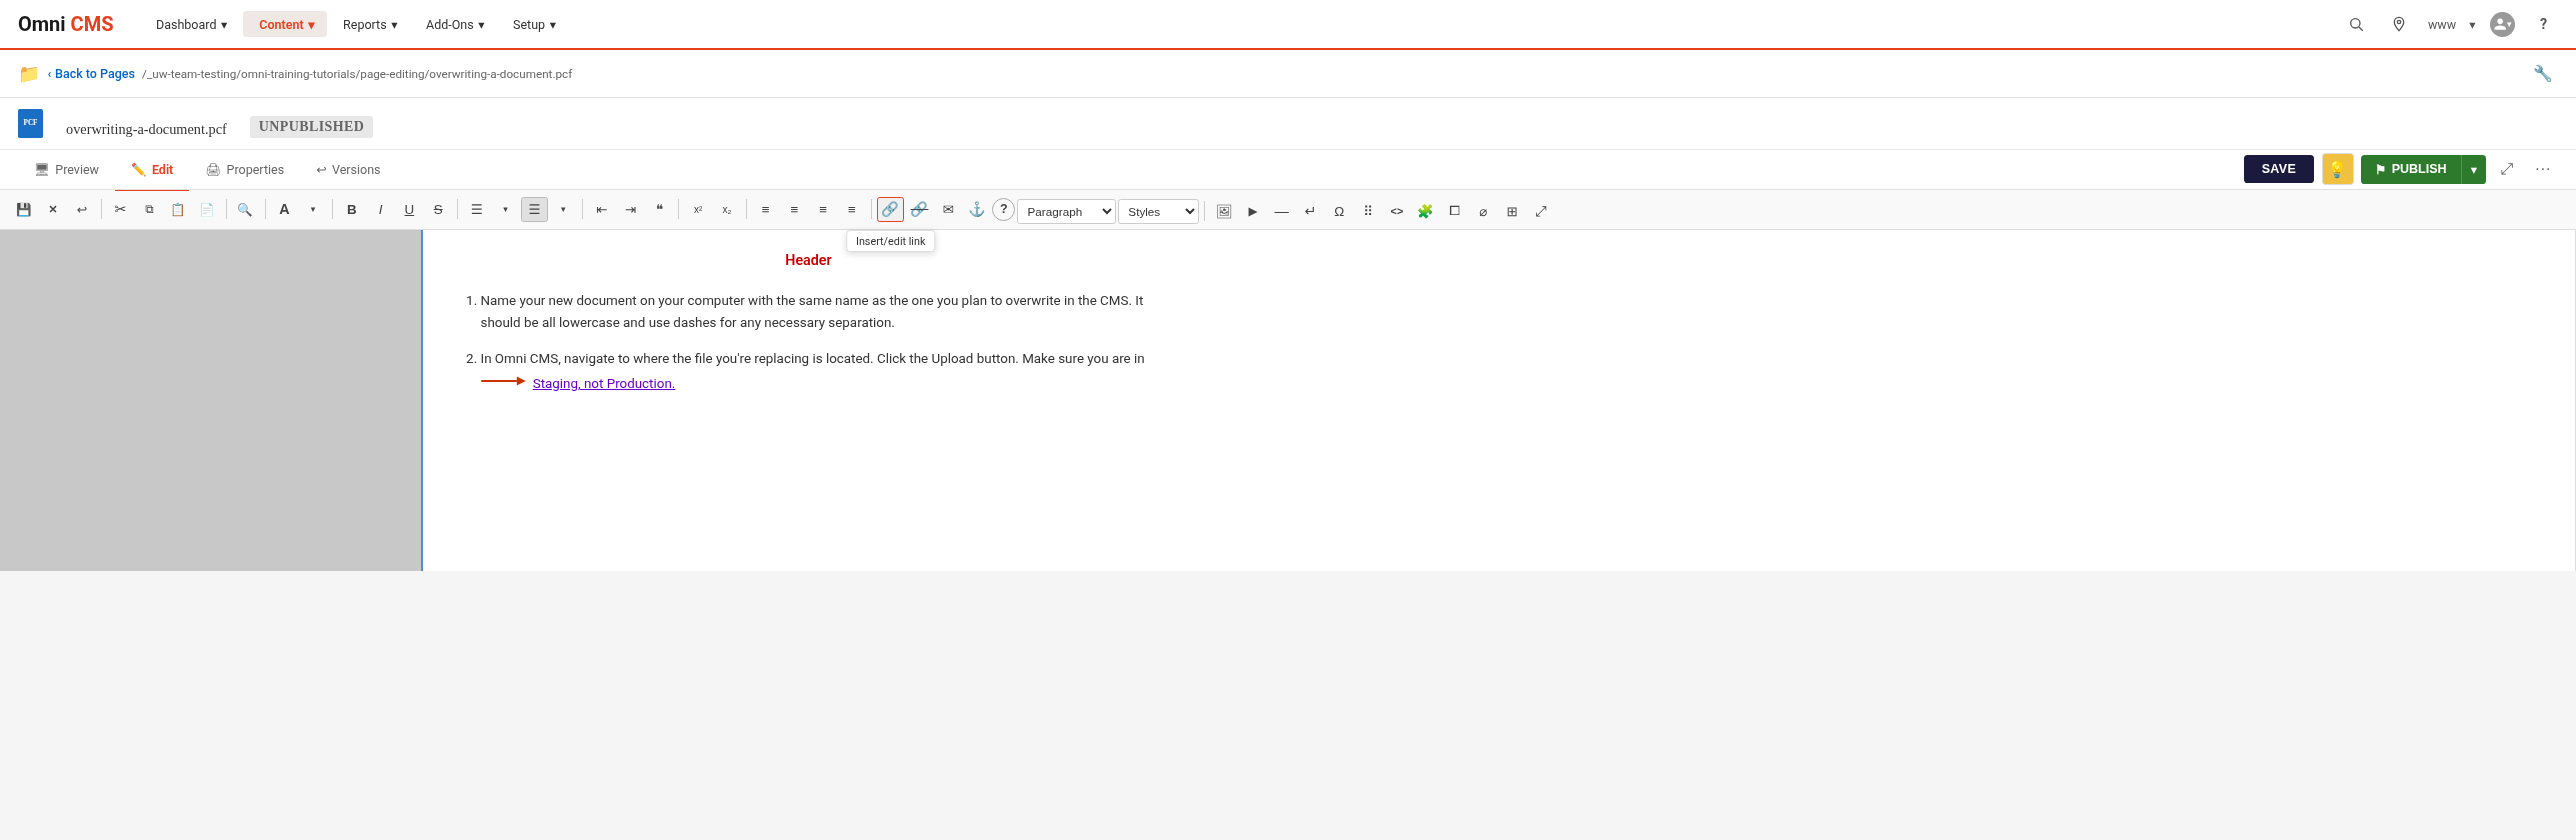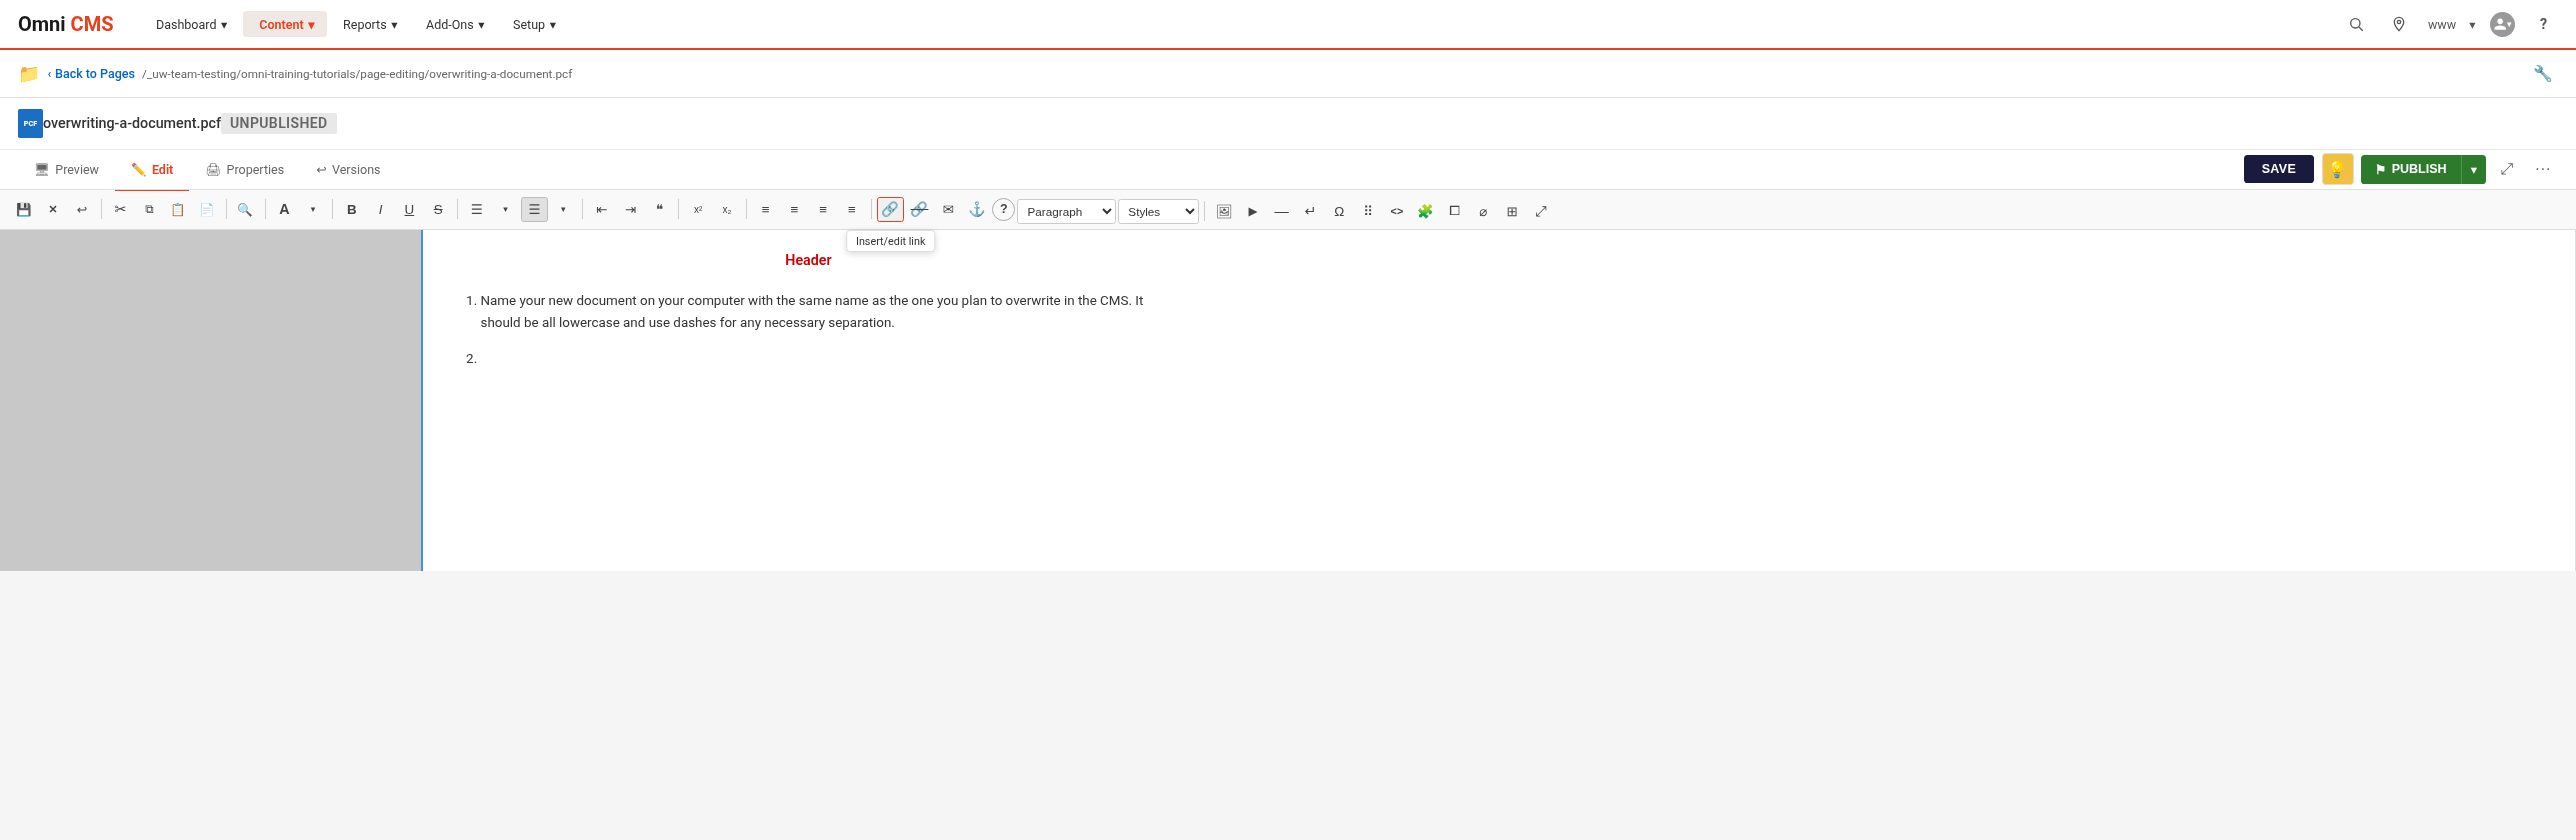--- a/index.html
+++ b/index.html
@@ -34,22 +34,23 @@
     .breadcrumb-bar {
       background: #fff; border-bottom: 0.9px solid #e0e0e0;
       padding: 9px 18px; display: flex; align-items: center; gap: 7.2px;
     }
     .back-link { color: #0066cc; display: flex; align-items: center; gap: 3.6px; cursor: pointer; font-size: 12.5px; font-weight: 500; }
     .breadcrumb-path { color: #666; font-size: 11.7px; }
     .breadcrumb-right { margin-left: auto; }
 
     
     .file-header {
-      background: #fff; padding: 10.8px 18px; display: flex; align-items: center; gap: 0;
+      background: #fff; padding: 10.8px 18px; display: flex; align-items: flex-end; gap: 23px;
       border-bottom: 0.9px solid #e8e8e8;
+      font-family: Liberation Serif, serif;
     }
     .file-icon { width: 25px; height: 29px; background: #1a6fc4; border-radius: 1.8px; display: flex; align-items: center; justify-content: center; color: #fff; font-size: 8px; font-weight: 700; position: relative; flex-shrink: 0; }
     .file-name { font-size: 14.3px; font-weight: 500; color: #333; }
     .unpublished-badge {
       background: #e8e8e8; color: #666; font-size: 14px; font-weight: 600;
       padding: 2.7px 9px; border-radius: 2.7px; letter-spacing: 0.4px;
     }
 
     
     .tabs-bar {
@@ -328,18 +329,28 @@
 </div>
 
 <div class="editor-area">
   <div class="editor-sidebar"></div>
   <div class="editor-content">
     <div class="editor-content-inner">
       <div class="content-title">Header</div>
       <ol>
         <li>Name your new document on your computer with the same name as the one you plan to overwrite in the CMS. It should be all lowercase and use dashes for any necessary separation.</li>
         <li>
+          <span>In Omni CMS, navigate to where the file you're replacing is located. Click the Upload button. Make sure you are in</span>
+          <div class="arrow-row">
+            <span class="arrow-svg">
+              <svg width="45" height="16" viewBox="0 0 50 18" fill="none">
+                <line x1="0" y1="9" x2="40" y2="9" stroke="#cc3300" stroke-width="2"></line>
+                <polygon points="40,4 50,9 40,14" fill="#cc3300"></polygon>
+              </svg>
+            </span>
+            <a class="staging-link">Staging, not Production.</a>
+          </div>
         </li>
       </ol>
     </div>
   </div>
 </div>
 
 
 </body></html>

